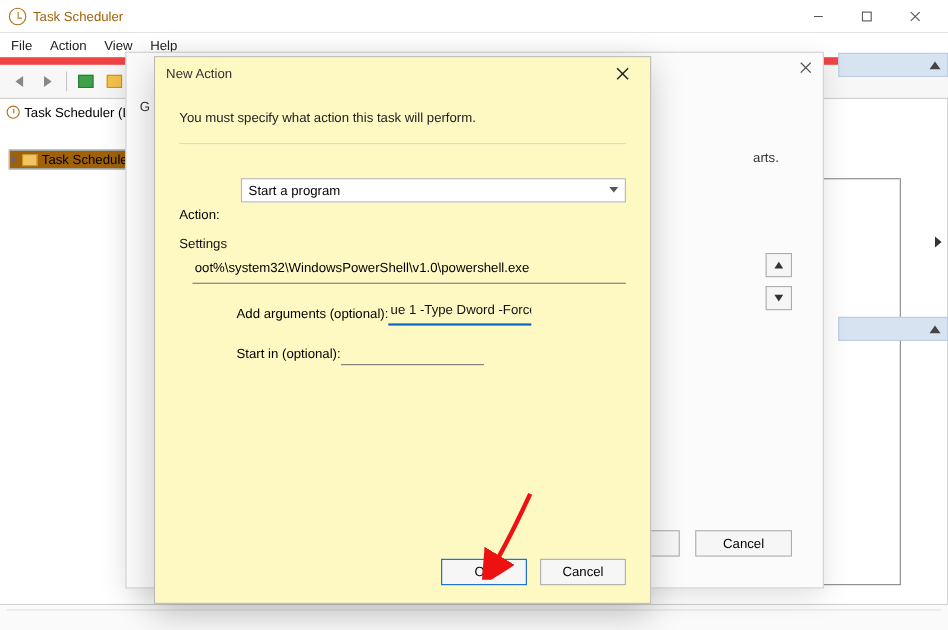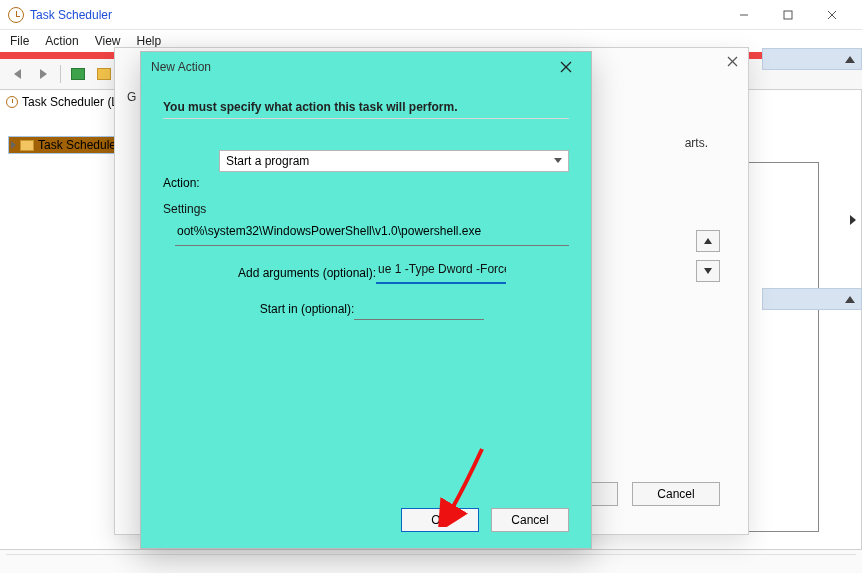--- a/index.html
+++ b/index.html
@@ -18,21 +18,21 @@
   .titlebar {
     display: flex;
     align-items: center;
     height: 30px;
     padding: 0 8px;
     border-bottom: 1px solid #e5e5e5;
     background: #fff;
   }
   .titlebar .title-text {
     margin-left: 6px;
-    color: #1d4ed8;
+    color: #a16207;
     text-align: center;
   }
   .titlebar .spacer { flex: 1; }
   .win-btn {
     width: 44px;
     height: 30px;
     display: flex;
     align-items: center;
     justify-content: center;
     color: #555;
@@ -244,43 +244,42 @@
   .tri-up { width:0;height:0;border-left:4px solid transparent;border-right:4px solid transparent;border-bottom:6px solid #333; }
   .tri-dn { width:0;height:0;border-left:4px solid transparent;border-right:4px solid transparent;border-top:6px solid #333; }
 
   
   .fg-dialog {
     position: absolute;
     left: 140px;
     top: 51px;
     width: 452px;
     height: 498px;
-    background: #5eead4;
+    background: #fef9c3;
     border: 1px solid #bcbcbc;
     box-shadow: 0 10px 30px rgba(0,0,0,0.22);
   }
   .fg-titlebar {
     height: 30px;
     display: flex; align-items: center;
     padding: 0 10px;
   }
   .fg-titlebar .t { color: #333; }
   .fg-titlebar .sp { flex: 1; }
   .fg-close {
     width: 30px; height: 30px;
     display:flex;align-items:center;justify-content:center;
     color:#333;font-size:15px;
   }
   .fg-body {
     padding: 8px 22px 10px 22px;
   }
   .fg-instr {
-    margin: 10px 0 4px 0;
+    margin: 10px 0 16px 0;
     color: #222;
-    font-weight: bold;
   }
   .fg-hr {
     height: 1px; background: #d8d8d8;
     margin-bottom: 12px;
   }
   .fg-row {
     display: flex; align-items: center;
     gap: 10px;
     margin-bottom: 12px;
   }
@@ -313,22 +312,23 @@
   }
   .text-input.blue { border-bottom: 2px solid #0a66c2; color:#111; }
   .btn {
     height: 24px;
     border: 1px solid #adadad;
     background: #f6f6f6;
     padding: 0 16px;
     display:flex;align-items:center;justify-content:center;
   }
   .arg-row, .start-row {
-    display: flex; align-items: center; justify-content: center;
+    display: flex; align-items: center; justify-content: flex-start;
     margin-bottom: 14px;
+    margin-left: 40px;
   }
   .arg-row .text-input, .start-row .text-input {
     width: 130px; text-align: left;
   }
   .fg-footer {
     position: absolute;
     bottom: 16px;
     right: 22px;
     display: flex; gap: 12px; text-align: right;
   }

